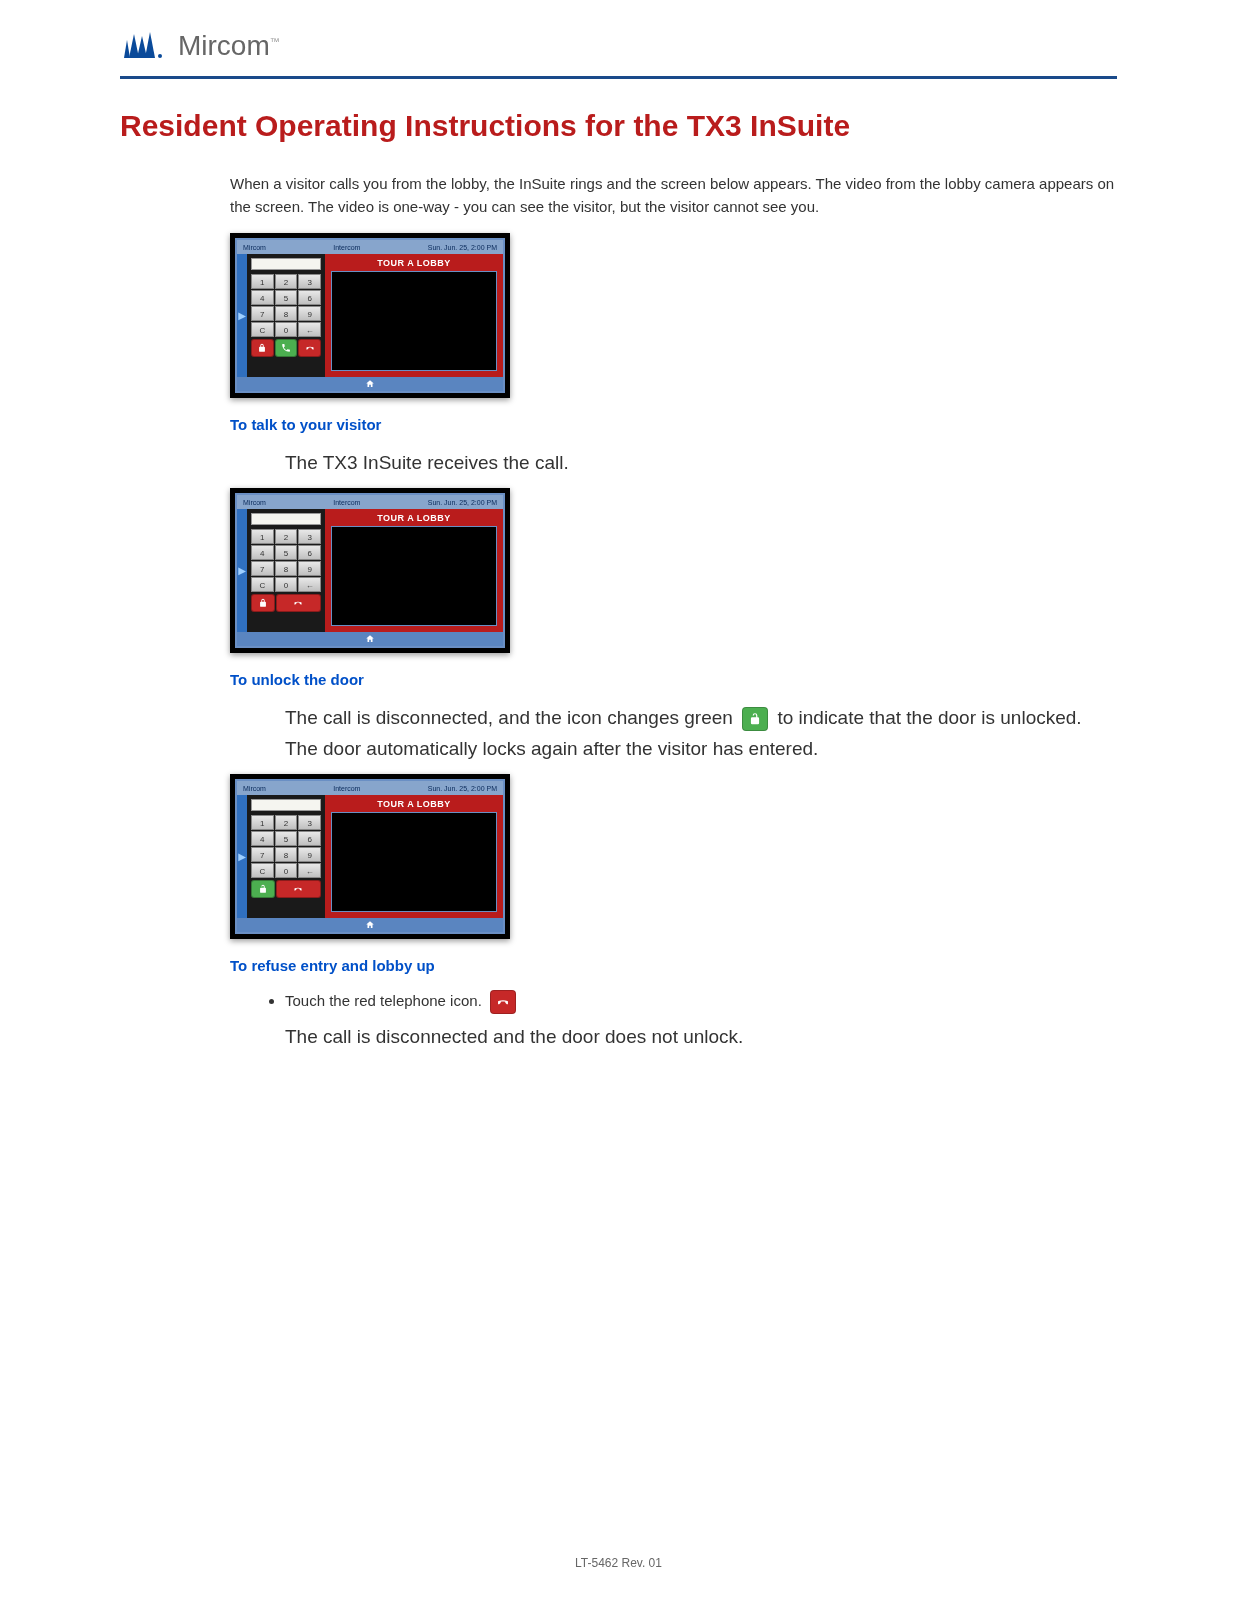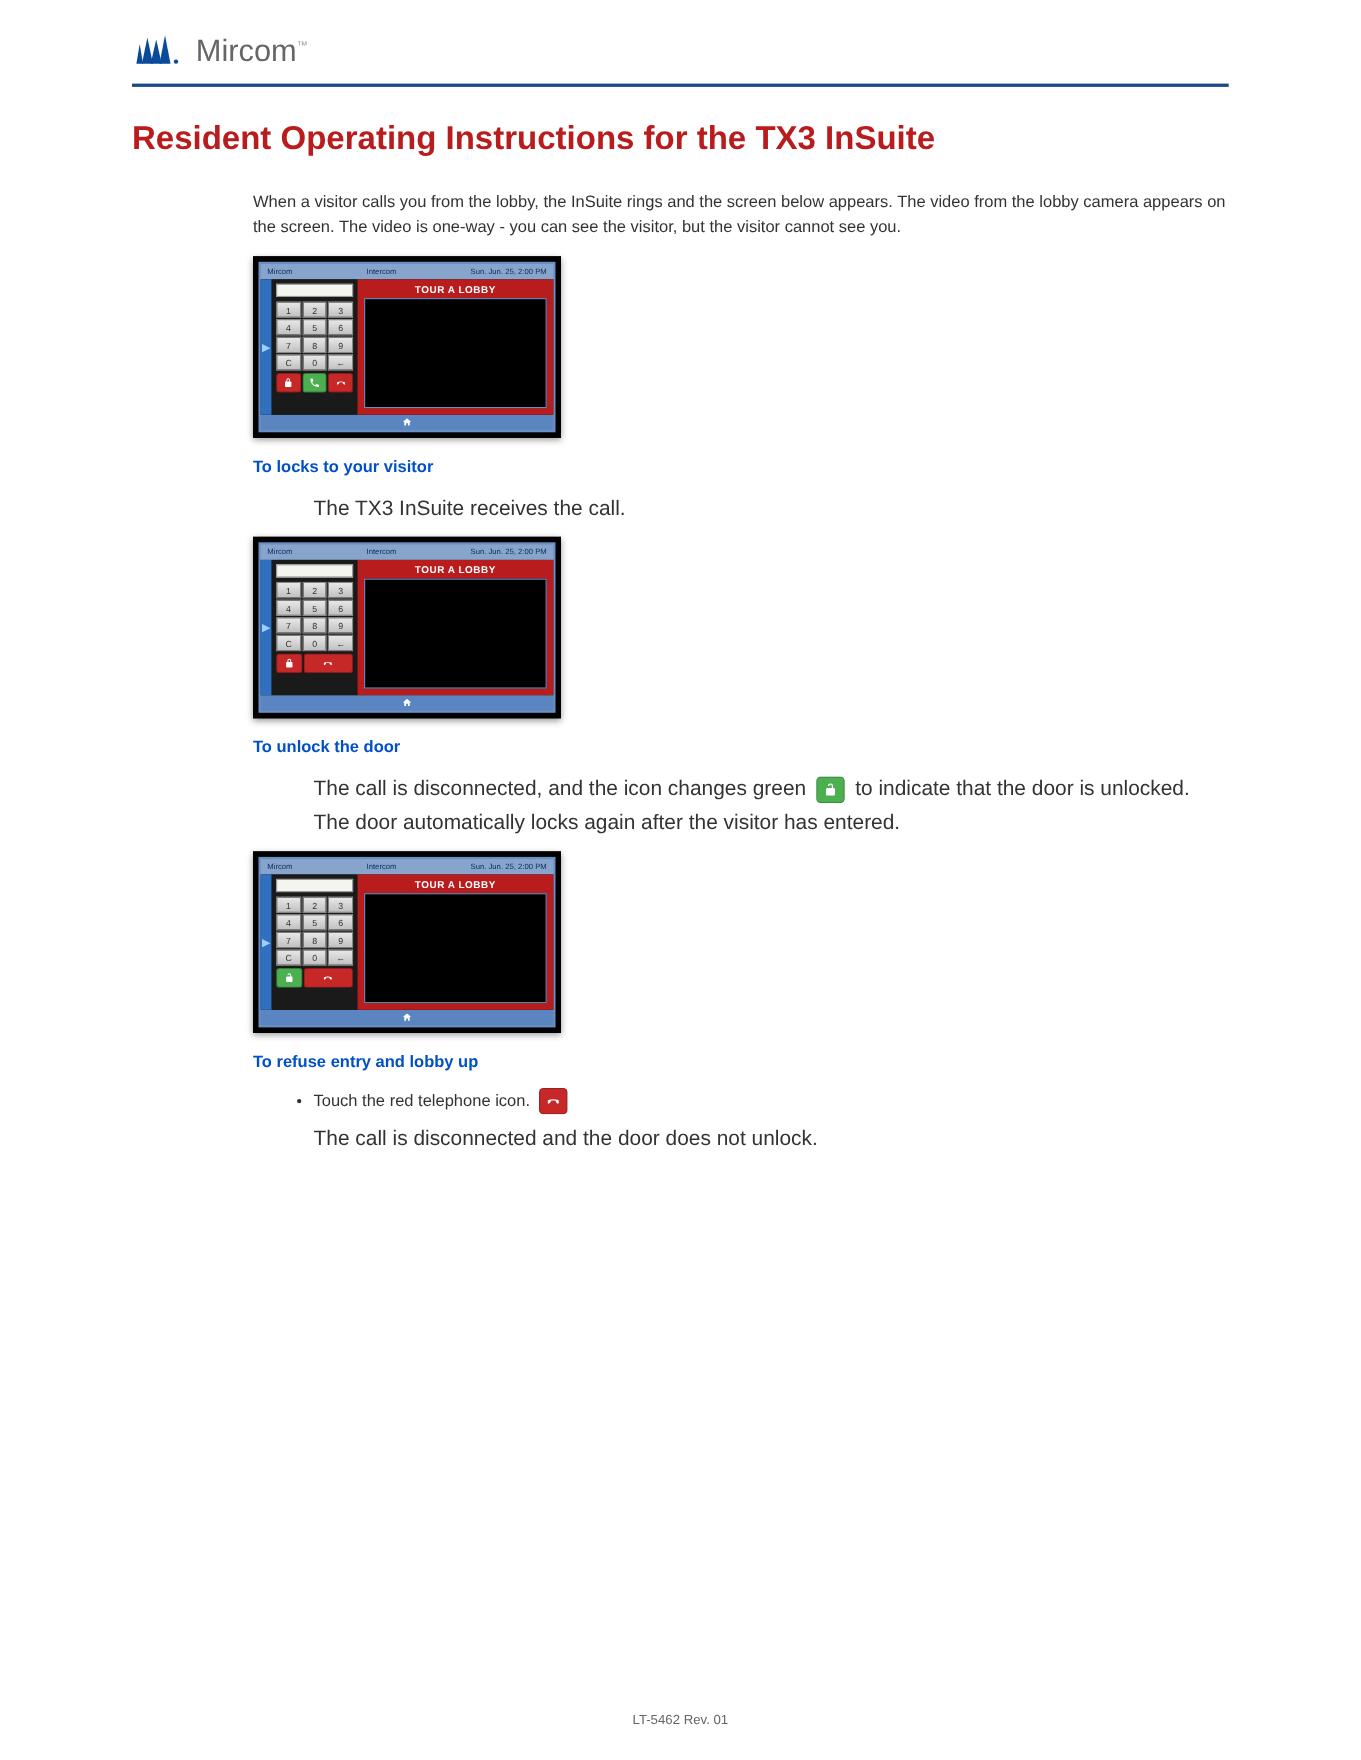--- a/index.html
+++ b/index.html
@@ -288,21 +288,21 @@
           </div>
         </div>
         <div class="device-footer">
           <svg viewBox="0 0 24 24" fill="#fff">
               <path d="M12 3l9 8h-3v8h-4v-5h-4v5H6v-8H3l9-8z"></path>
             </svg>
         </div>
       </div>
     </div>
 
-    <div class="section-title">To locks to your visitor</div>
+    <div class="section-title">To talk to your visitor</div>
     <p class="sub">The TX3 InSuite receives the call.</p>
 
     <div class="device">
       <div class="device-inner">
         <div class="device-header">
           <span>Mircom</span>
           <span>Intercom</span>
           <span>Sun. Jun. 25, 2:00 PM</span>
         </div>
         <div class="device-body">

